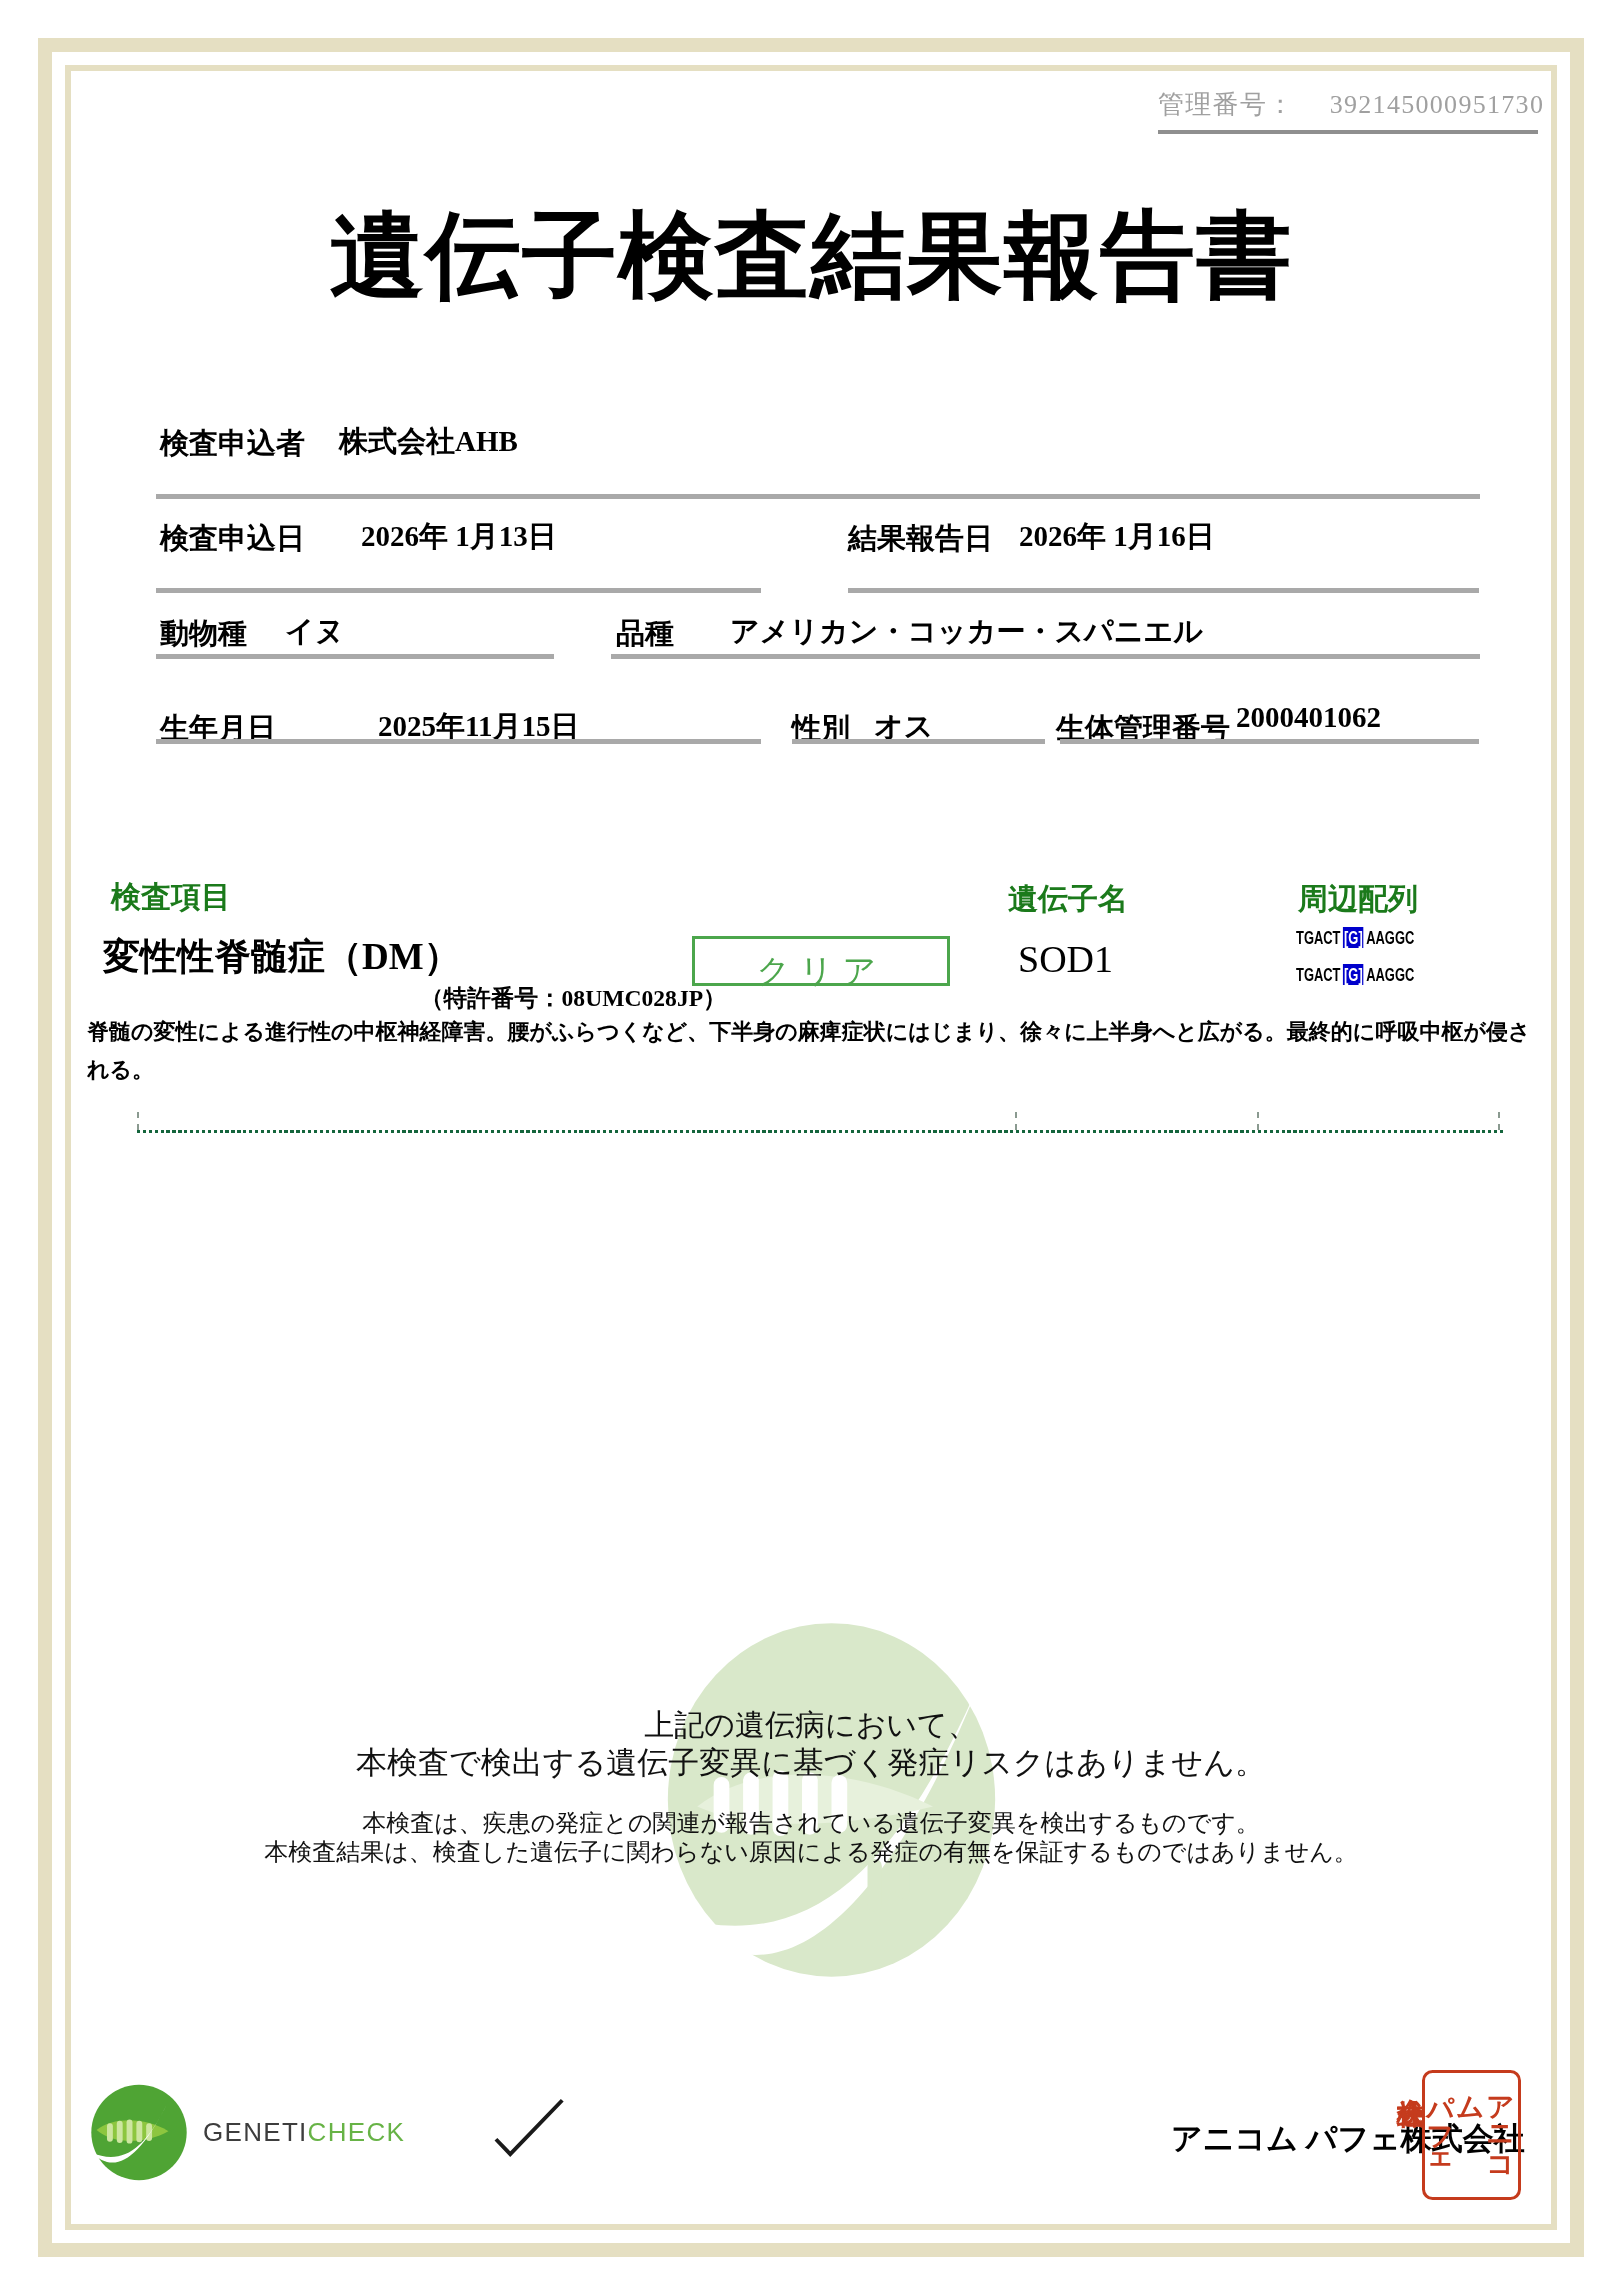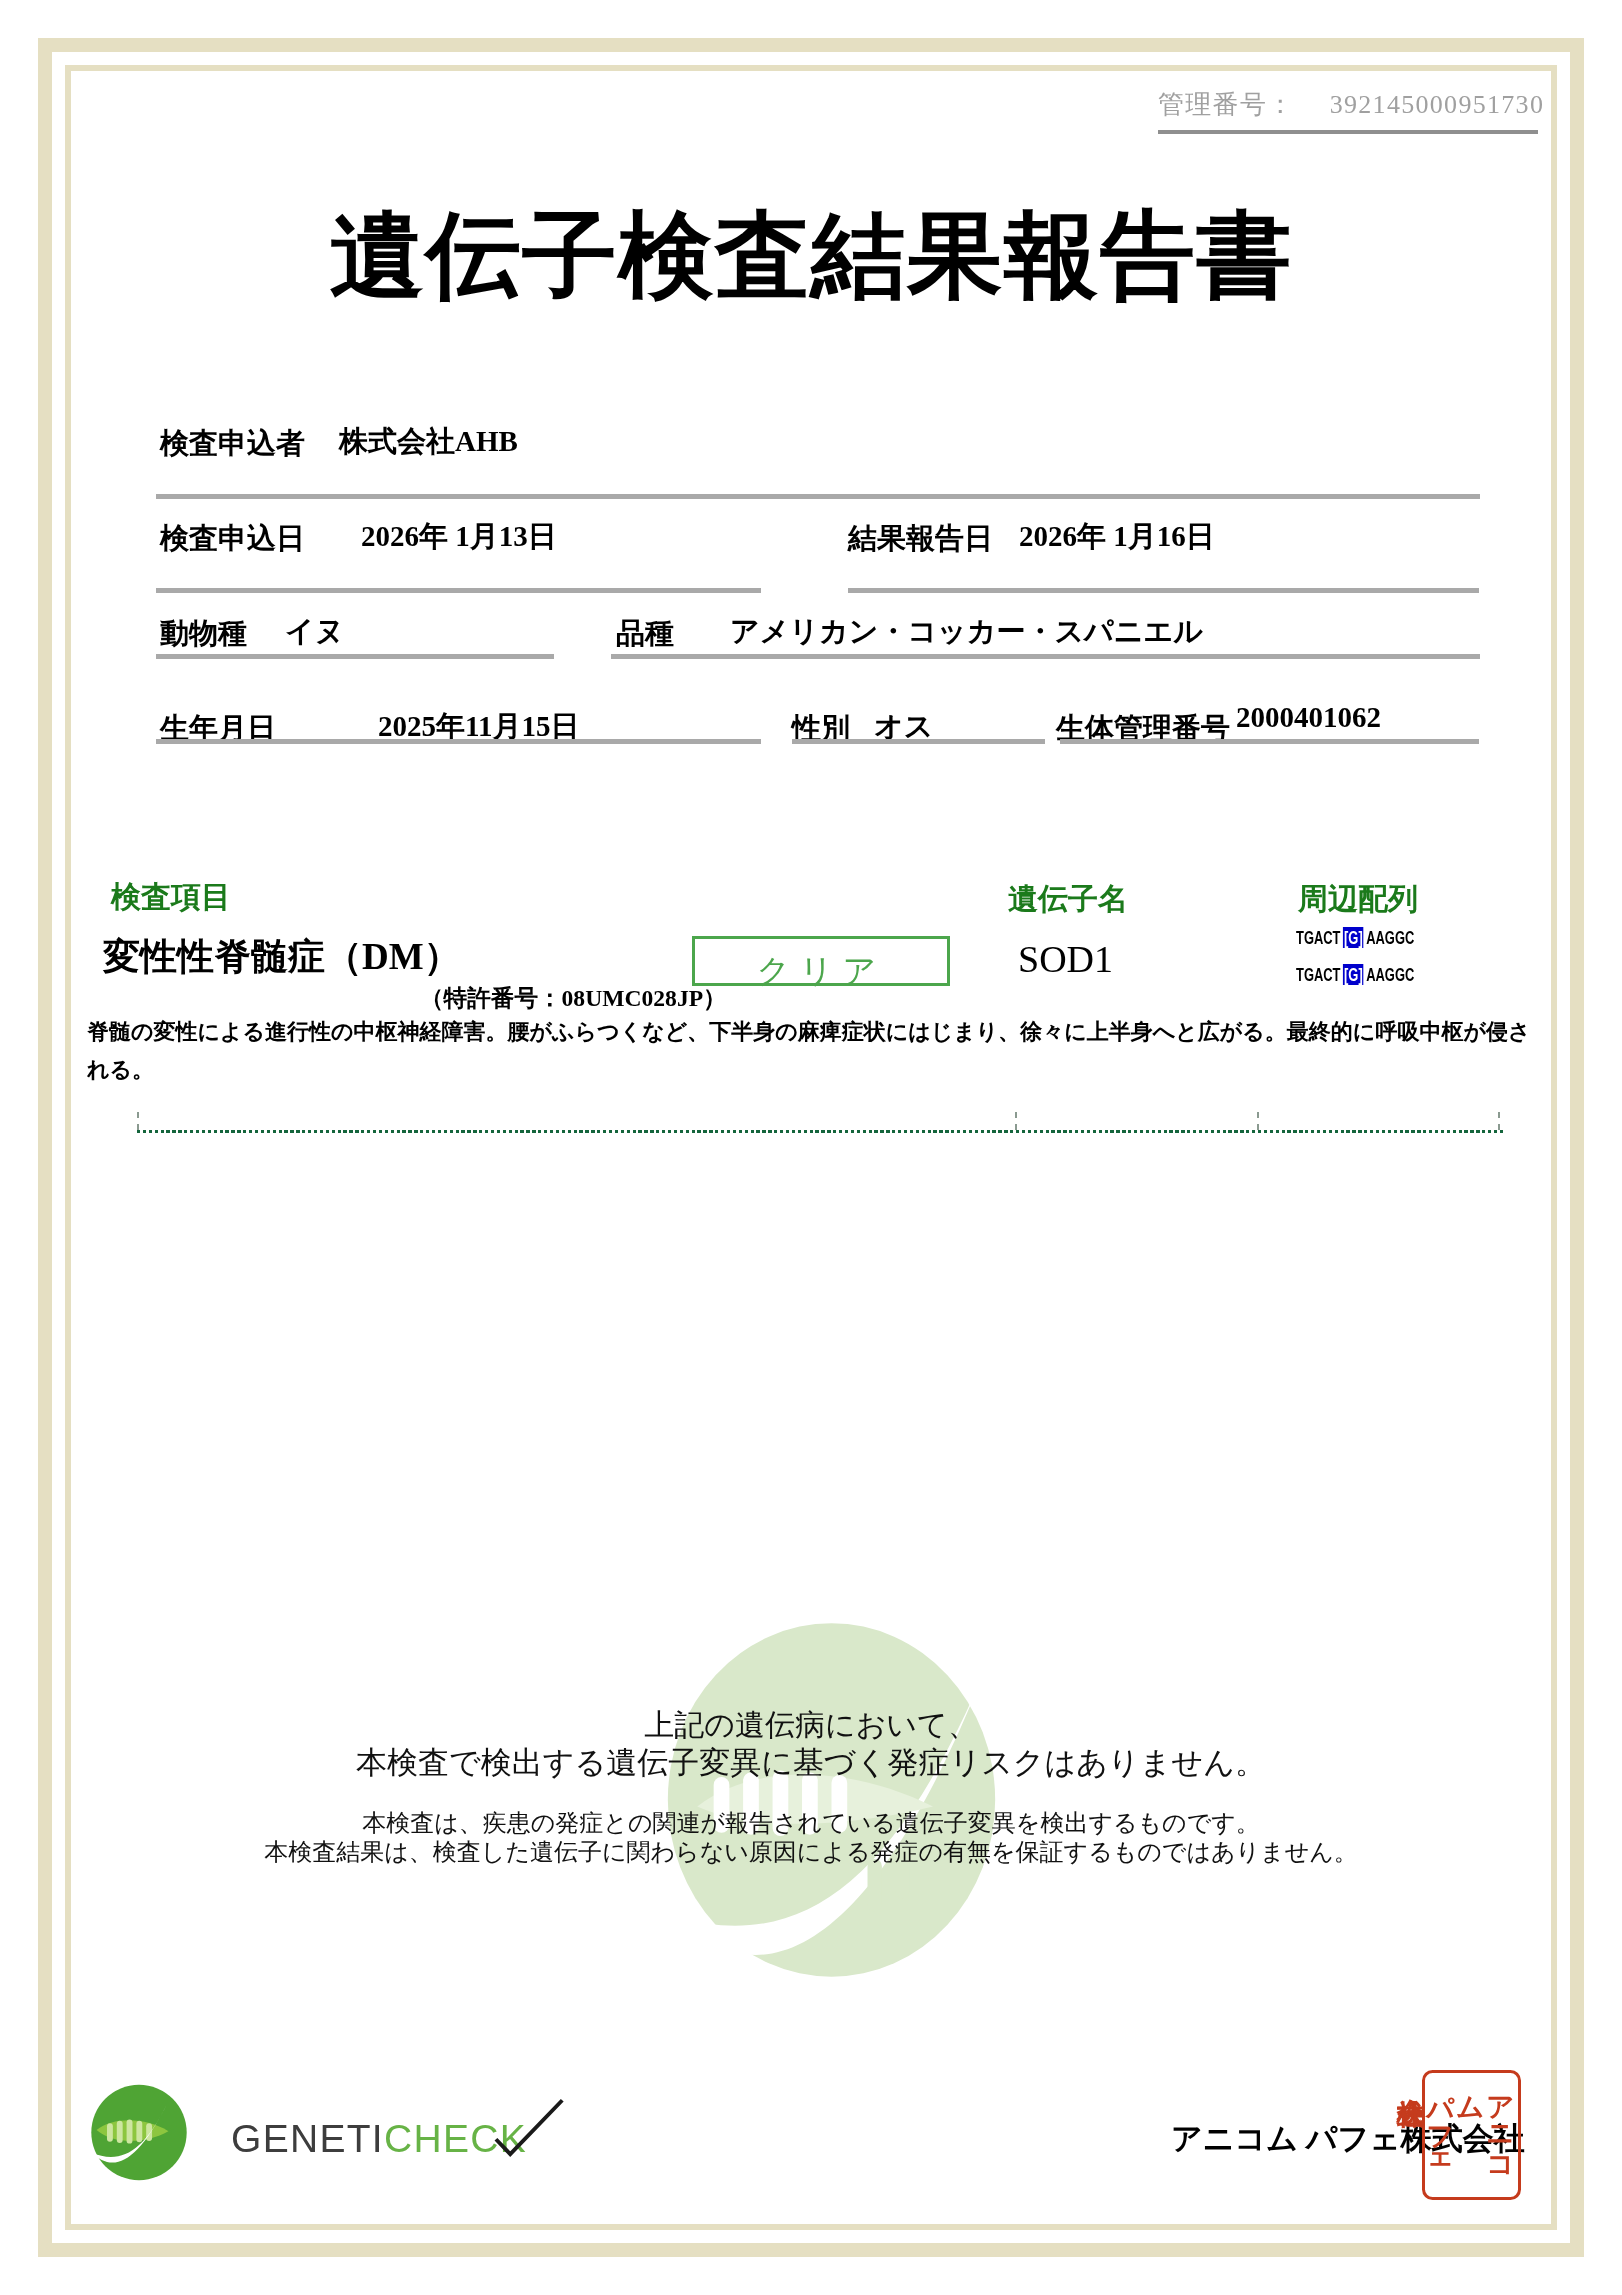--- a/index.html
+++ b/index.html
@@ -76,21 +76,21 @@
     white-space:nowrap;
   }
   .sum1{top:1705px;font-size:30px;}
   .sum2{top:1742px;font-size:31px;}
   .disc{font-size:24px;}
   .d1{top:1807px;}
   .d2{top:1836px;}
   .logo-text{
     left:203px;top:2117px;
     font-family:"Liberation Sans", sans-serif;
-    font-size:39px;letter-spacing:1.3px;white-space:nowrap;margin-left:28px;
+    font-size:26px;letter-spacing:1.3px;white-space:nowrap;
   }
   .logo-text .lt1{color:#3d3d3d;}
   .logo-text .lt2{color:#67b346;}
   .company{
     left:1171px;top:2118px;
     font-size:31px;font-weight:700;white-space:nowrap;
   }
   .seal{
     left:1422px;top:2070px;width:99px;height:130px;
     border:3.9px solid #c53b1d;border-radius:10.5px;

